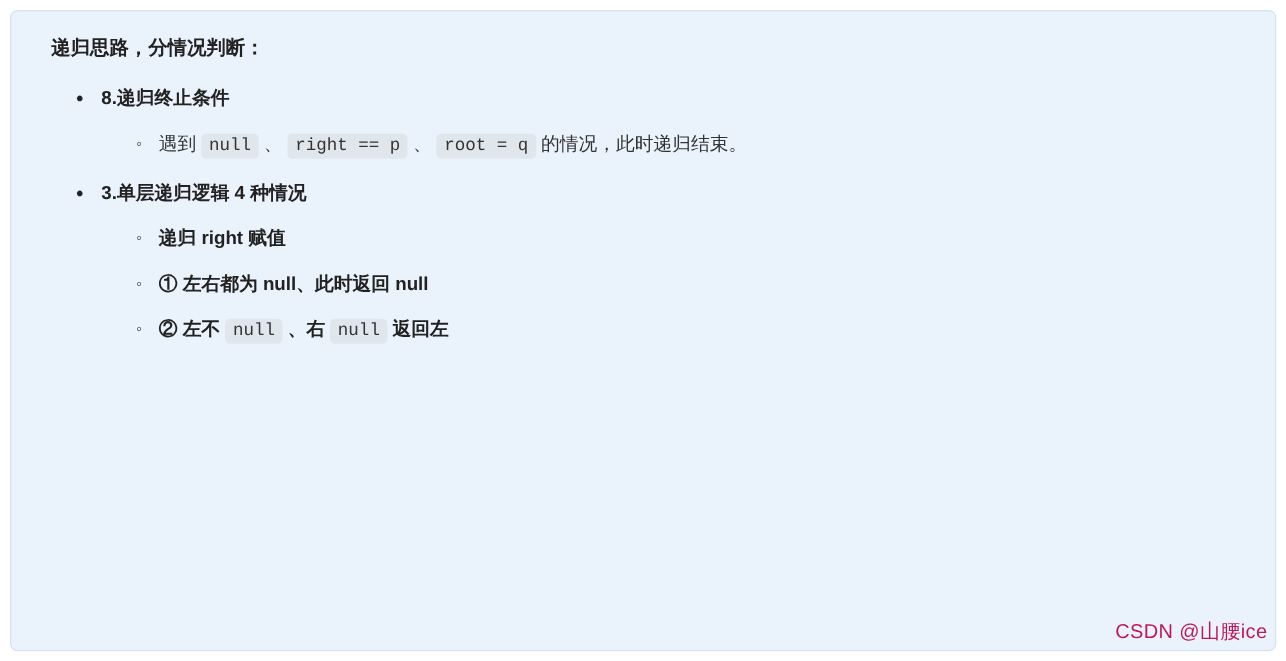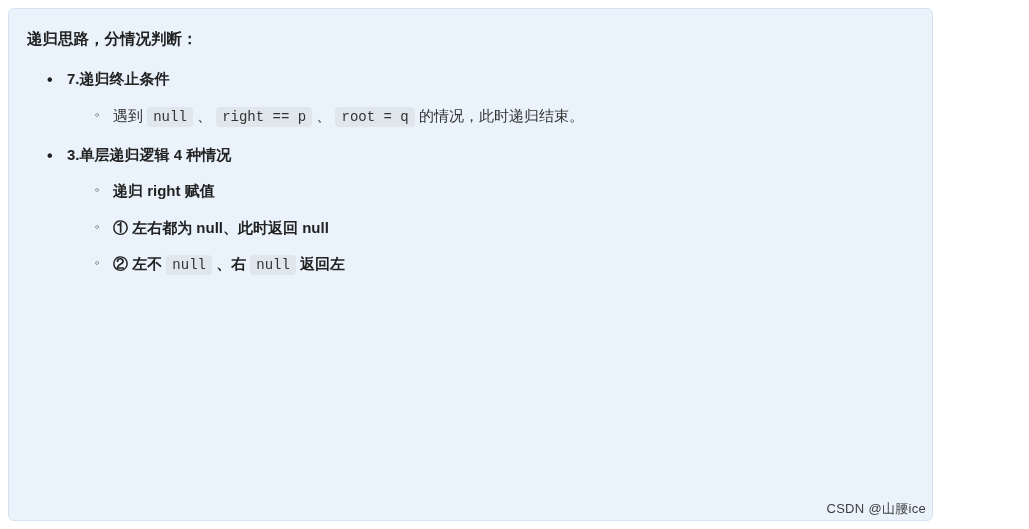--- a/index.html
+++ b/index.html
@@ -4,26 +4,26 @@
 <style>
   * { box-sizing: border-box; }
   html, body {
     margin: 0; padding: 0;
     width: 1029px; height: 529px;
     background: #ffffff;
     font-family: -apple-system, BlinkMacSystemFont, "Segoe UI", "PingFang SC", "Microsoft YaHei", sans-serif;
   }
   .card {
     margin: 8px;
-    width: 925px;
+    width: 1013px;
     height: 513px;
     background: #eaf3fb;
     border: 1px solid #d6e3ef;
     border-radius: 6px;
-    padding: 18px 22px 12px 18px;
+    padding: 18px 22px 12px 32px;
     color: #333;
     font-size: 15px;
     line-height: 1.5;
     position: relative;
   }
   .heading {
     font-weight: 700;
     color: #222;
     margin: 0 0 18px 0;
     font-size: 15.5px;
@@ -76,36 +76,36 @@
     padding: 2px 6px;
     font-size: 14px;
     color: #333;
     font-weight: 400;
     white-space: nowrap;
   }
   .mixed > * { vertical-align: baseline; }
   .watermark {
     position: absolute;
     right: 6px; bottom: 2px;
-    font-size: 13px;
-    color: #404040;
+    font-size: 16px;
+    color: #be185d;
     letter-spacing: 0.3px;
   }
 </style>
 </head>
 <body>
 
 <div class="card">
   <p class="heading">递归思路，分情况判断：</p>
 
   <ul class="l1">
 
 
     <li>
-      <span class="ttl">7.递归终止条件</span>
+      <span class="ttl">8.递归终止条件</span>
       <ul class="l2">
         <li class="mixed">
           <span class="seg-normal">遇到 </span>
           <code class="inline">null</code>
           <span class="seg-normal"> 、 </span>
           <code class="inline">right == p</code>
           <span class="seg-normal"> 、</span>
           <code class="inline">root = q</code>
           <span class="seg-normal"> 的情况，此时递归结束。</span>
         </li>

